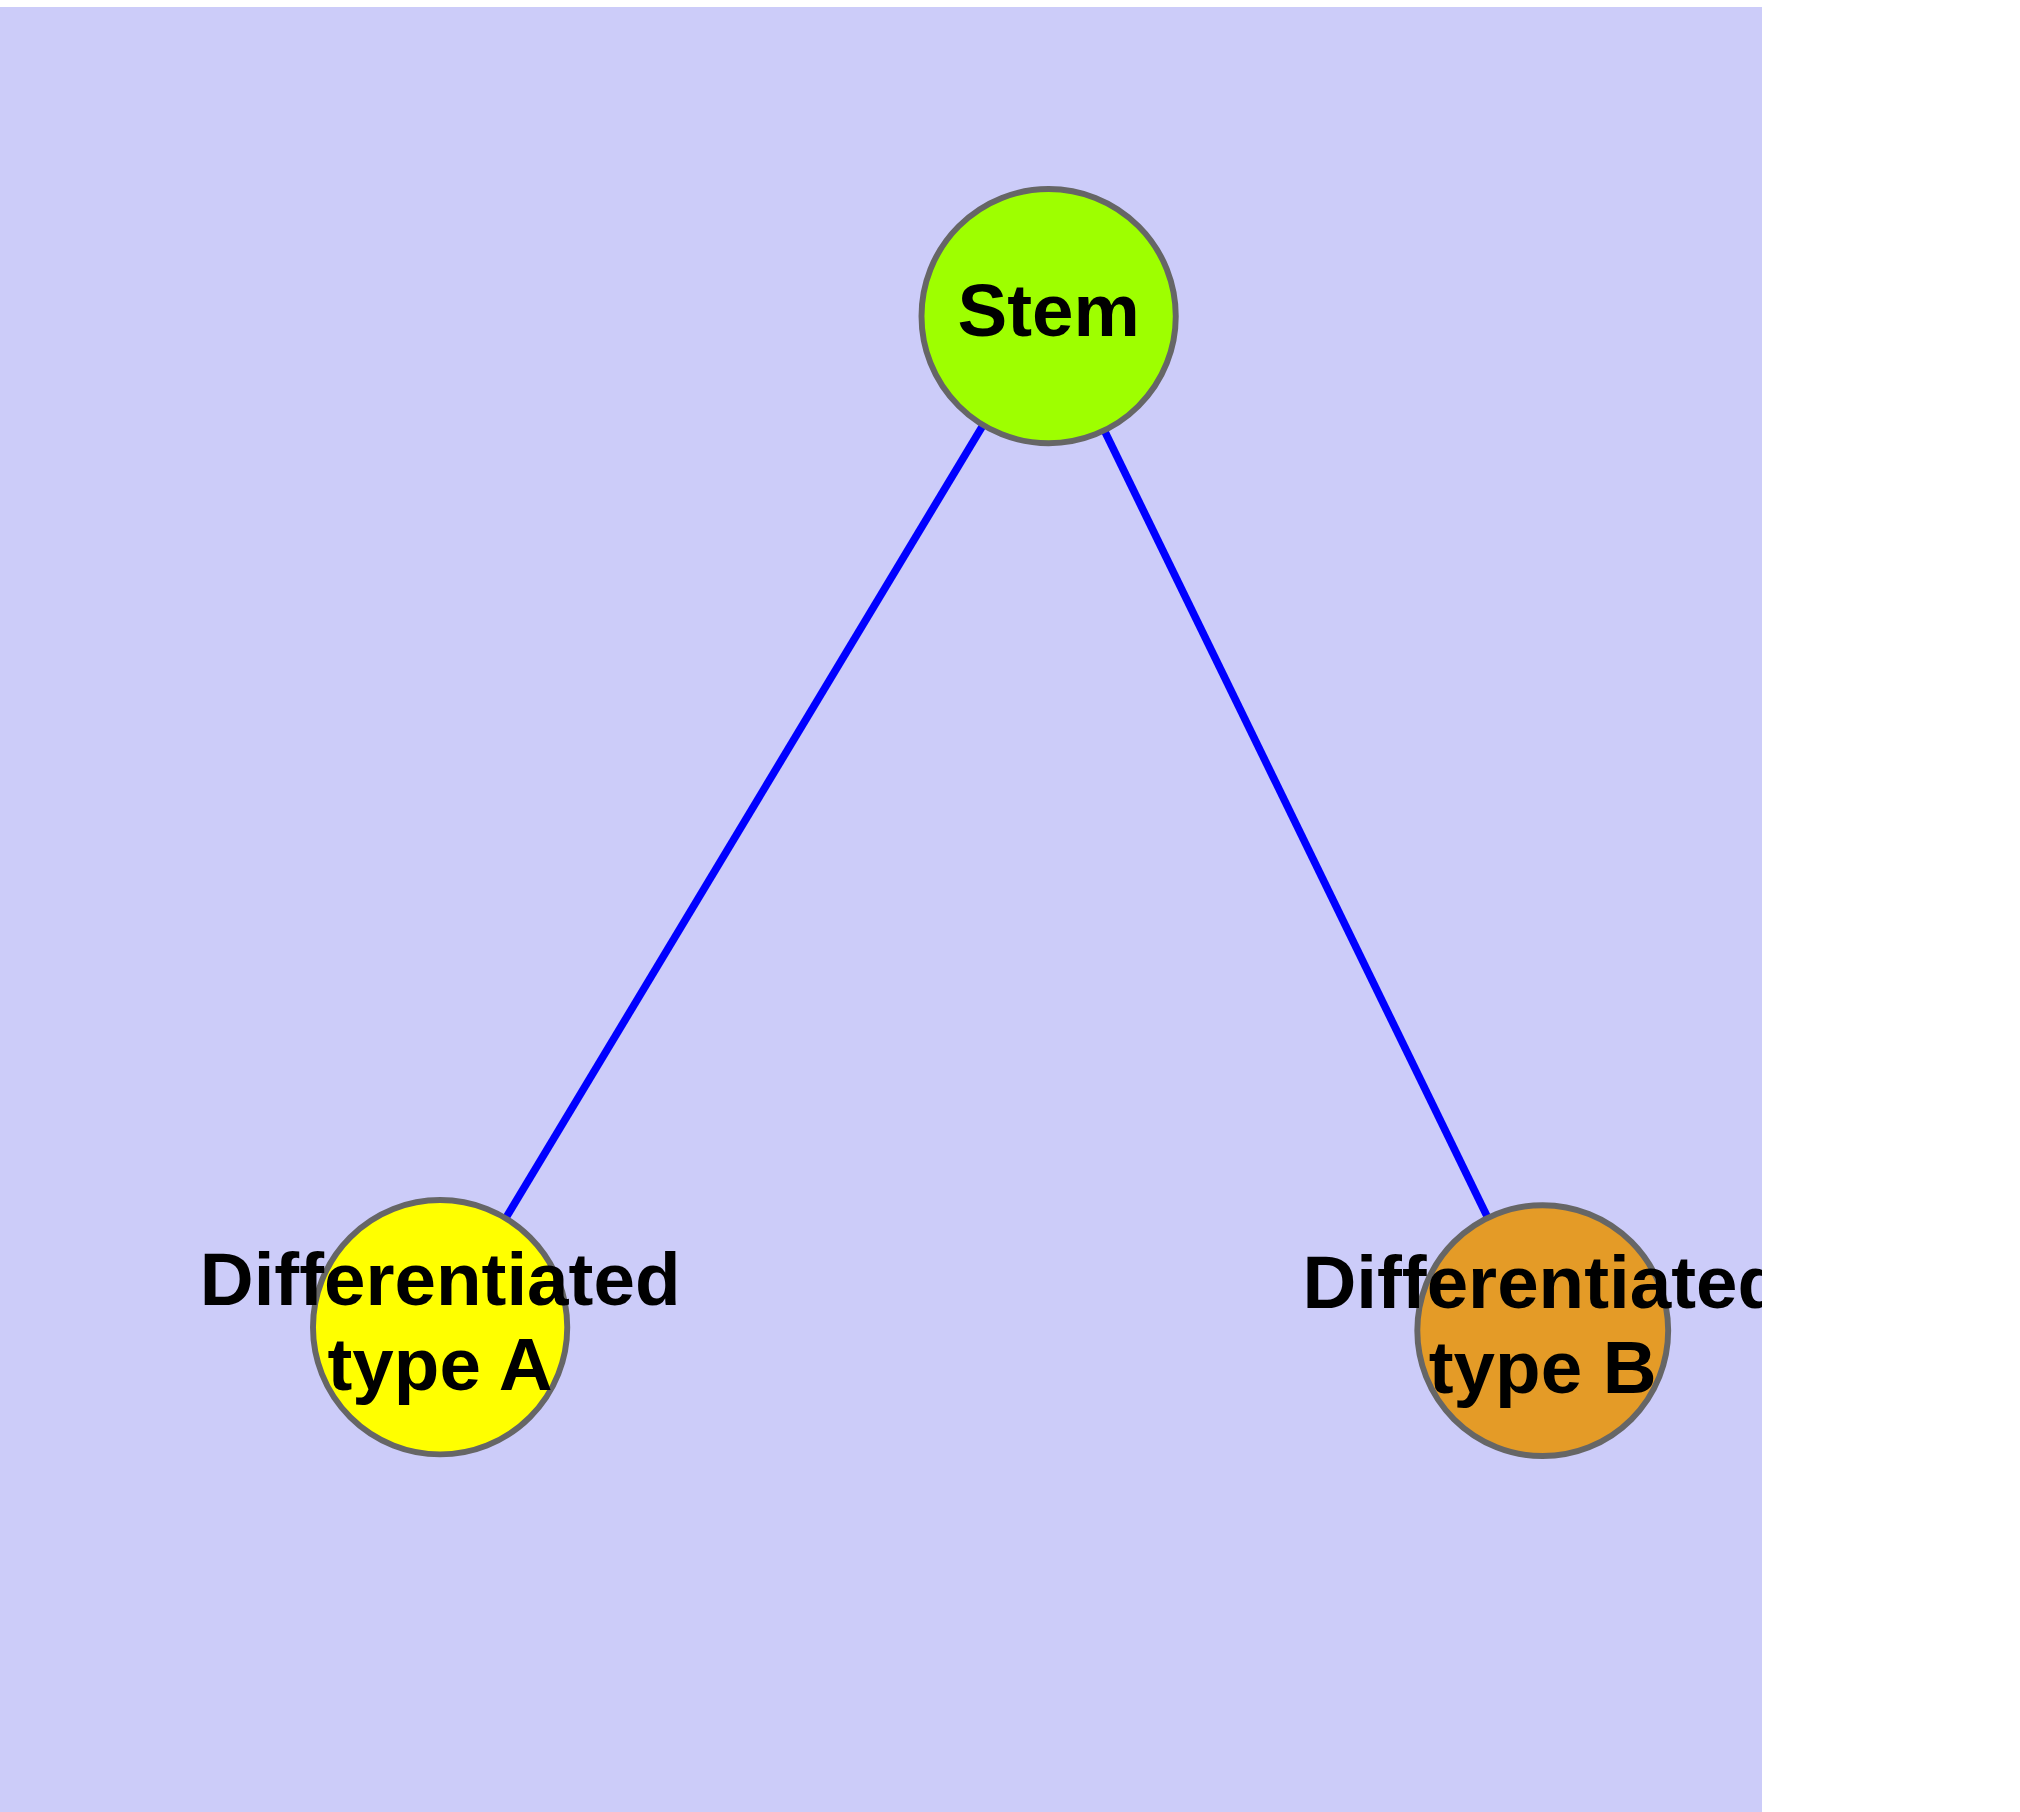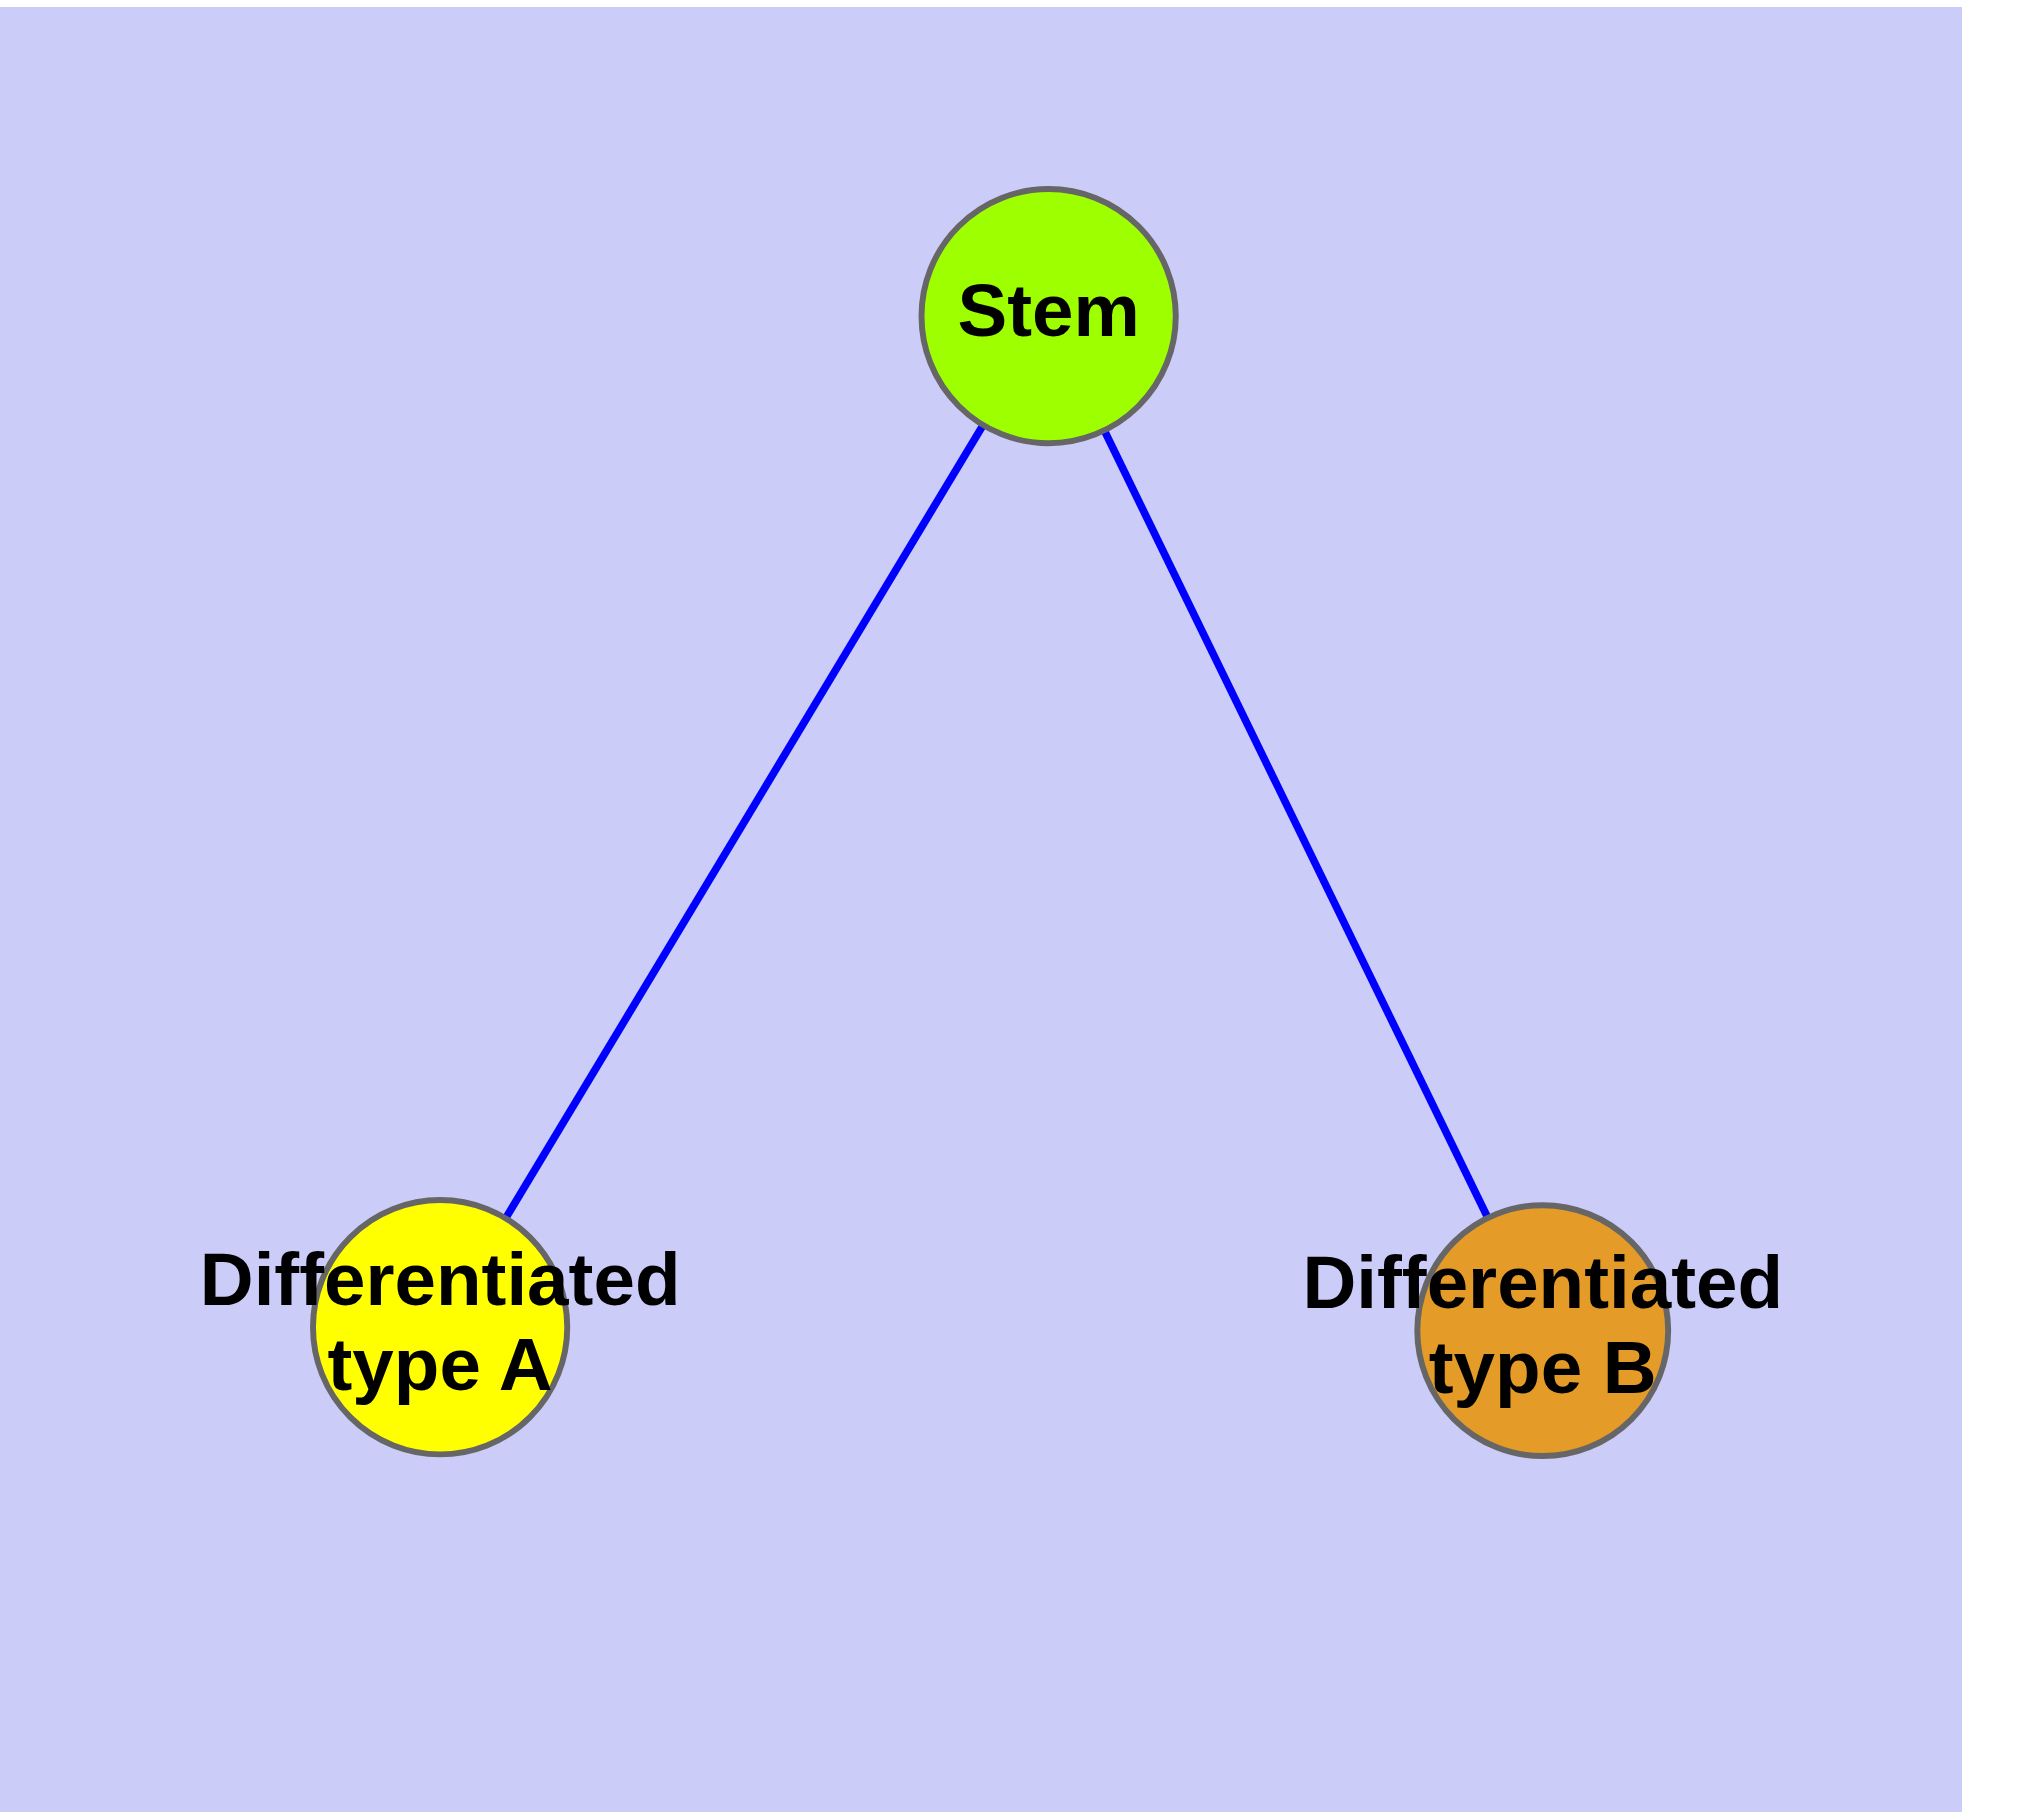--- a/index.html
+++ b/index.html
@@ -2,21 +2,21 @@
 <html style="font-size:13.6px"><head>
 <meta charset="utf-8">
 <style>
   html, body {
     margin: 0;
     padding: 0;
     background: #ffffff;
   }
   #canvas {
     position: relative;
-    width: 1962px;
+    width: 1762px;
     height: 1812px;
     background: #ffffff;
     overflow: hidden;
     font-family: "Liberation Sans", sans-serif;
   }
   #plot-bg {
     position: absolute;
     left: 0;
     top: 6.8px;
     width: 2021px;

